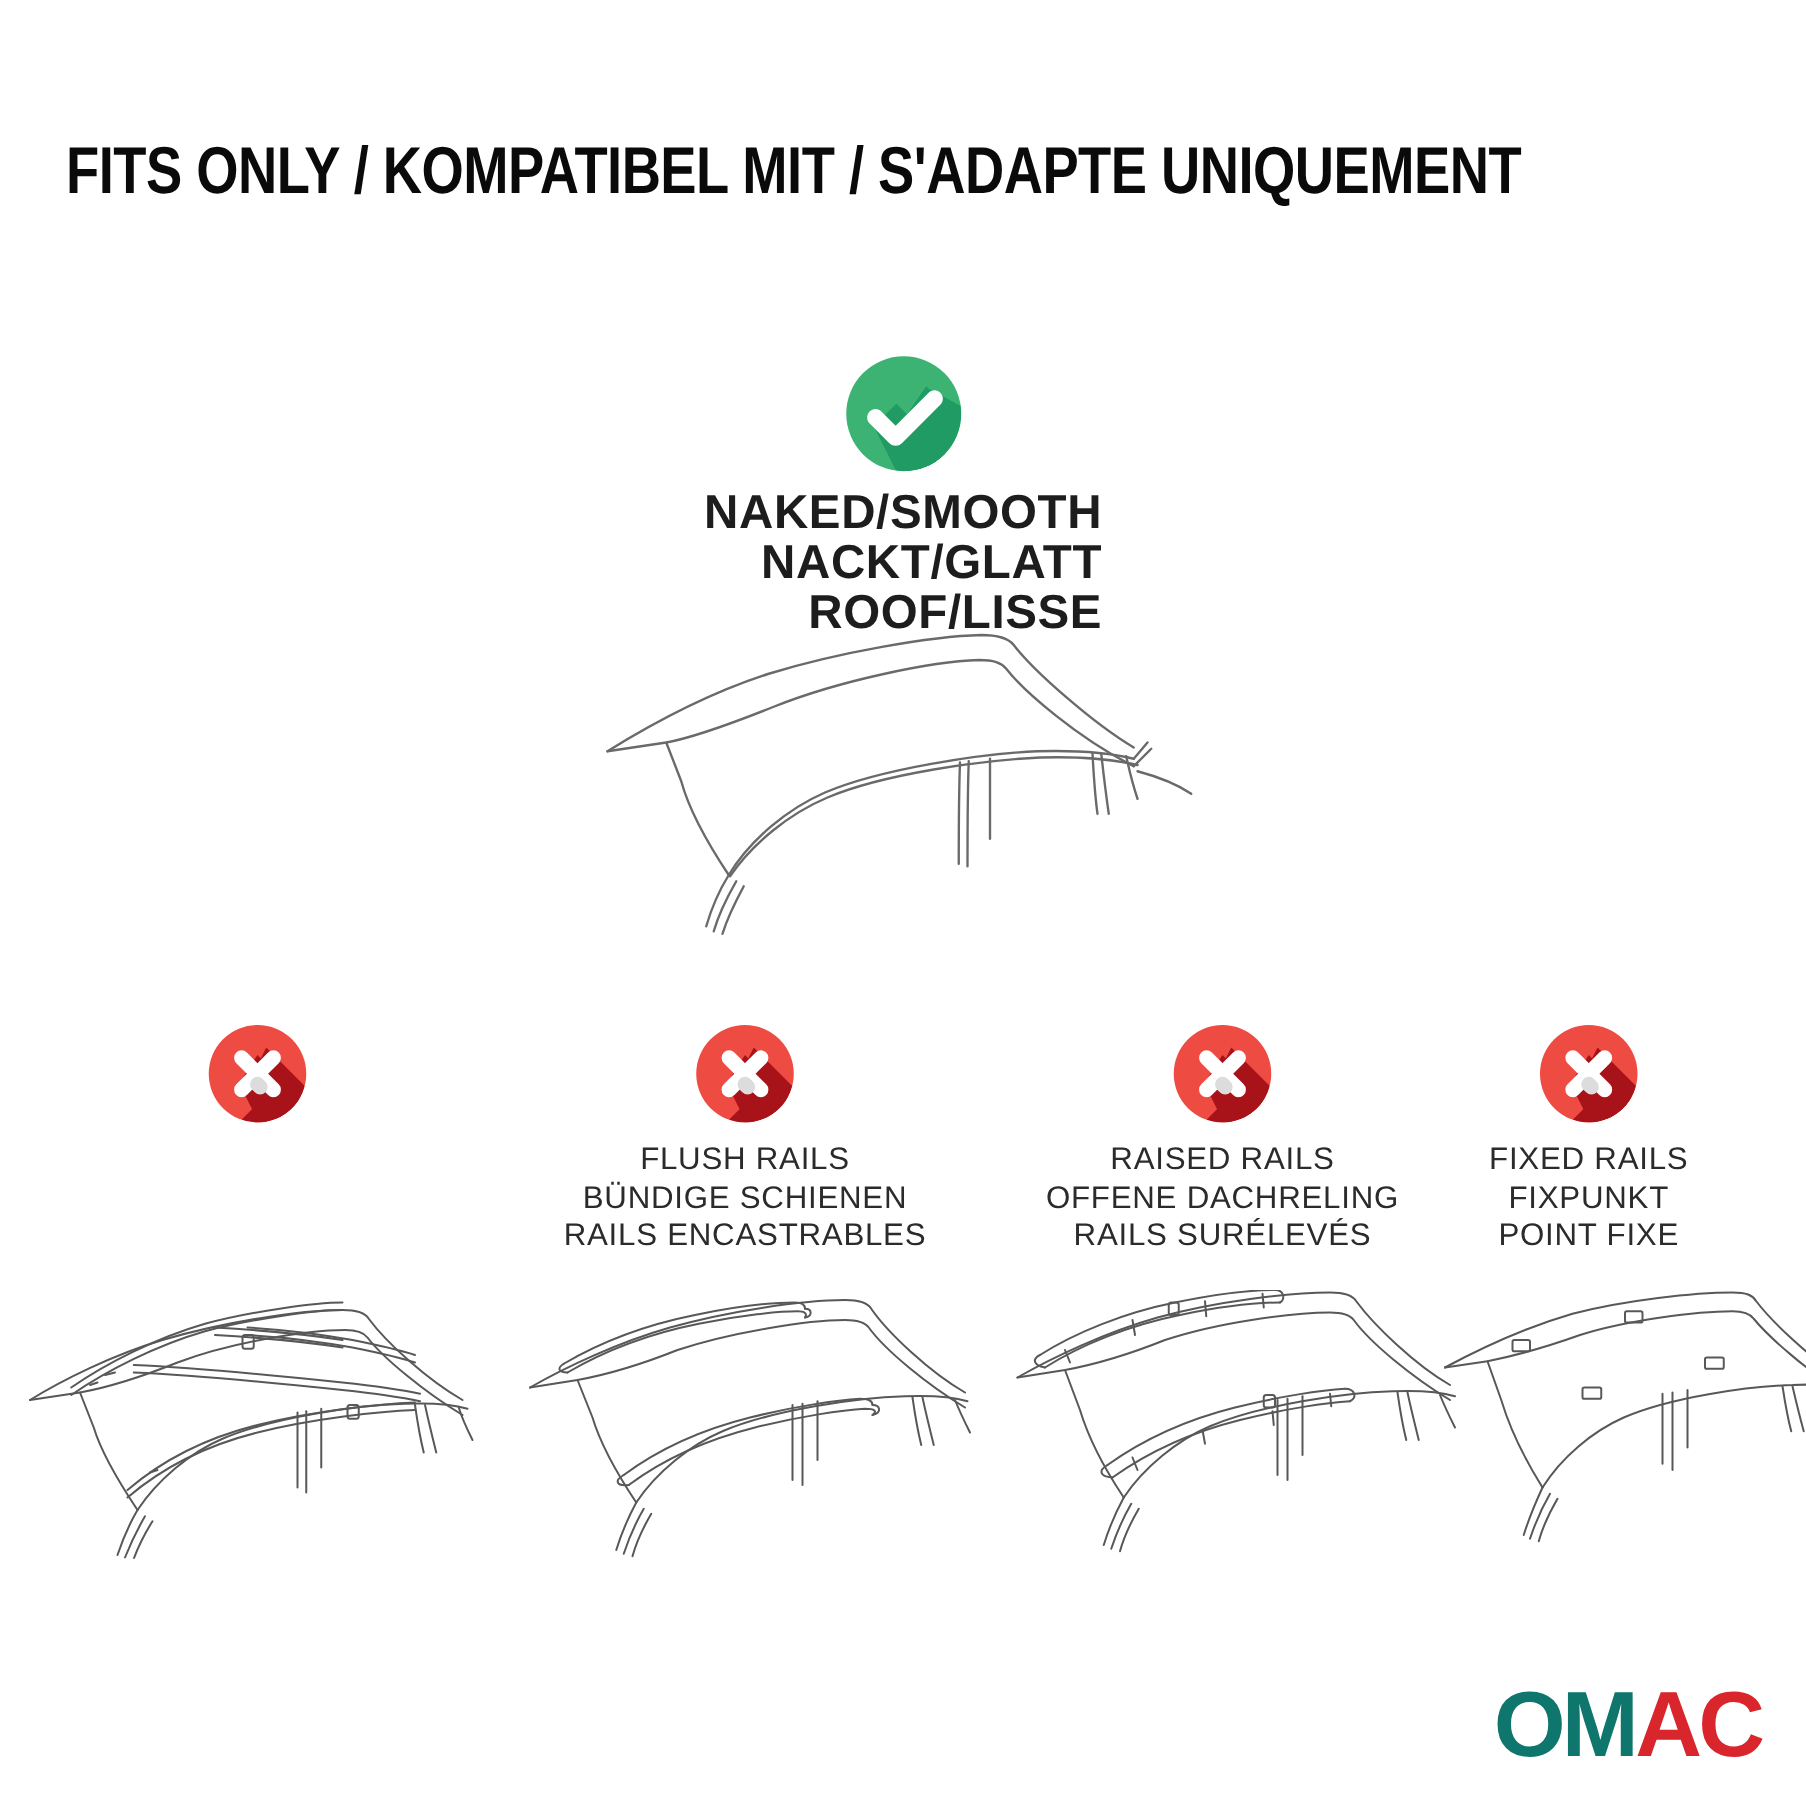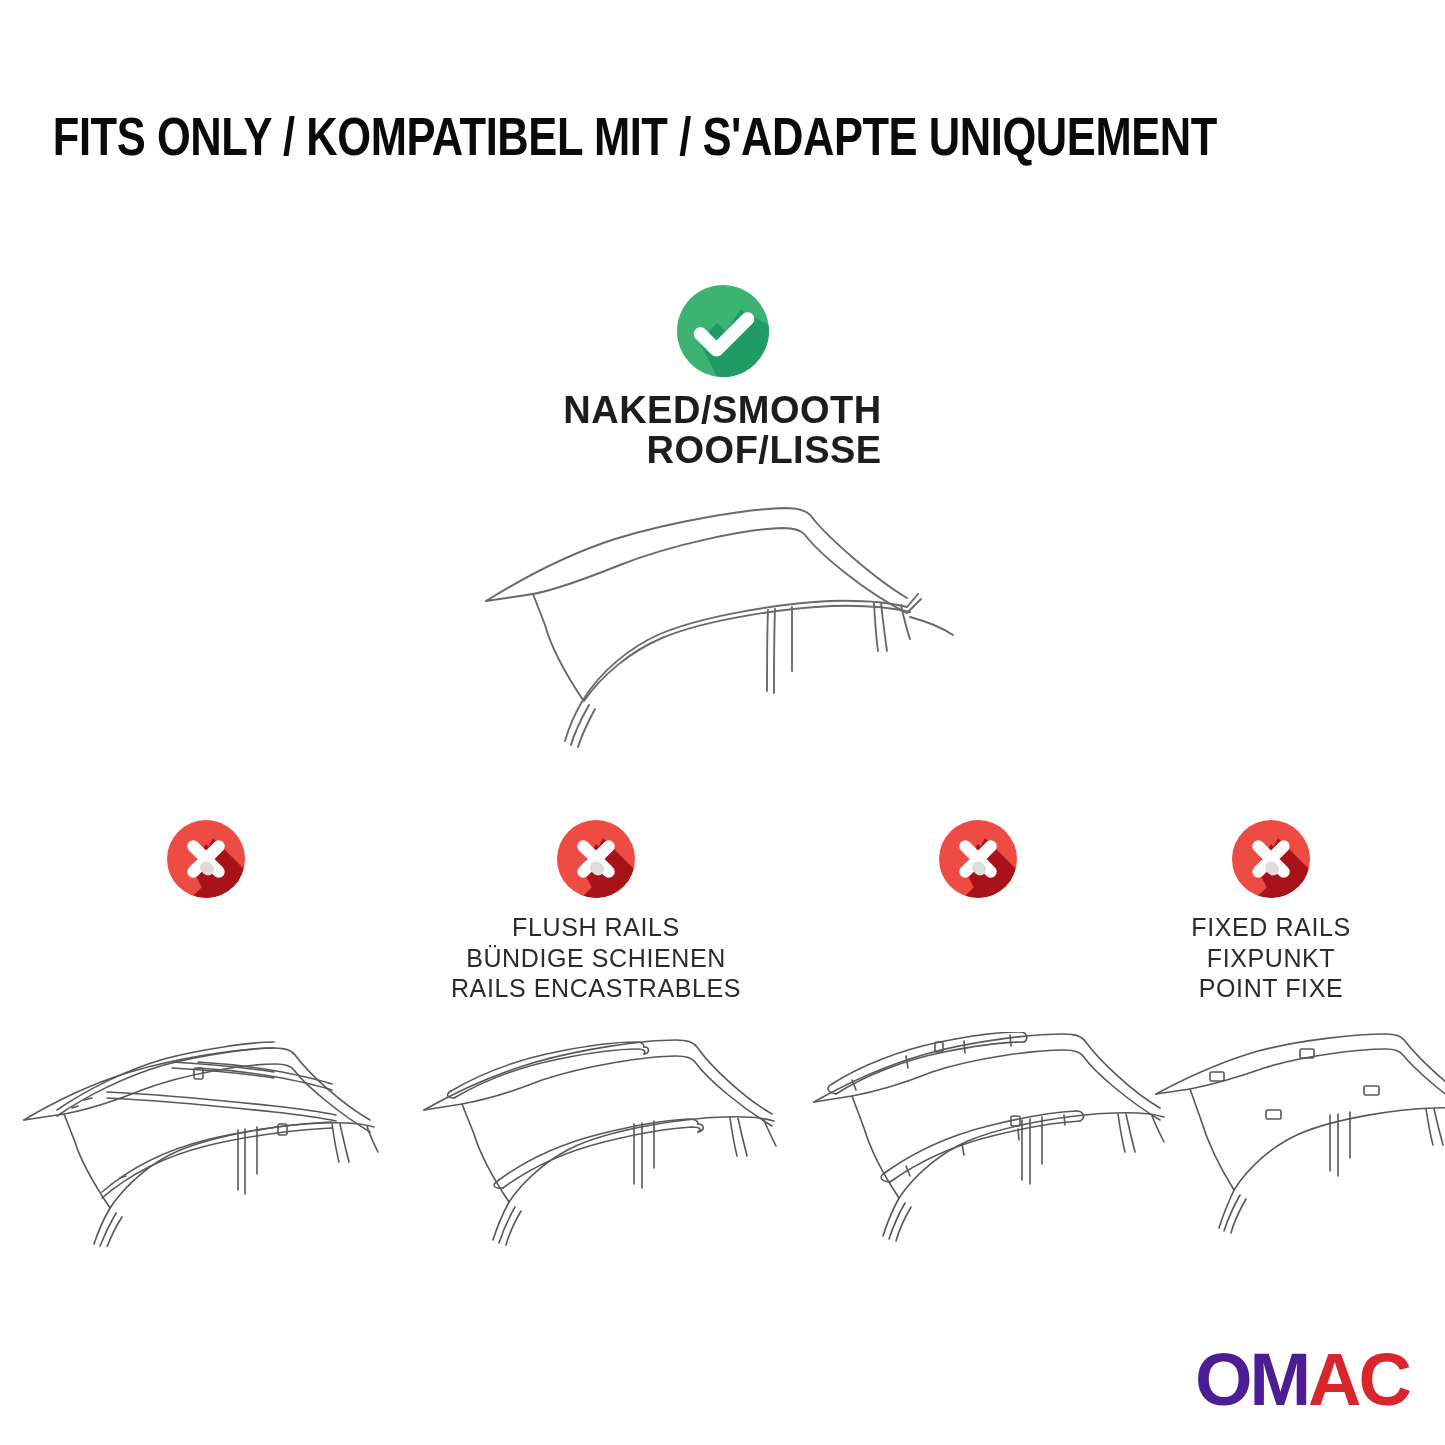--- a/index.html
+++ b/index.html
@@ -146,21 +146,21 @@
     display: flex;
     align-items: baseline;
     line-height: 1;
   }
   .logo-text {
     font-family: "Liberation Sans Narrow", "Liberation Sans", sans-serif;
     font-weight: bold;
     font-size: 74px;
     letter-spacing: -3px;
   }
-  .logo-om { color: #4c1d95; }
+  .logo-om { color: #0f766e; }
   .logo-ac { color: #d8262c; }
 </style>
 </head>
 <body>
 
 <div class="title-bar">
   <div class="title-text">FITS ONLY / KOMPATIBEL MIT / S'ADAPTE UNIQUEMENT</div>
 </div>
 
 <div class="ok-block">
@@ -178,20 +178,21 @@
         <polygon points="64,24 92,52 92,92 46,92 27,46 40,59"></polygon>
       </g>
     </svg>
     <svg class="badge-glyph" viewBox="0 0 92 92">
       <path d="M 66.5 28.5 L 39.5 55.5 L 27.5 43.5 A 6.8 6.8 0 0 0 18 53 L 34.5 69.5 A 7 7 0 0 0 44.5 69.5 L 76 38 A 6.8 6.8 0 0 0 66.5 28.5 Z" fill="#ffffff"></path>
     </svg>
   </div>
 
   <div class="ok-labels">
     <div>NAKED/SMOOTH</div>
+    <div>NACKT/GLATT</div>
     <div>ROOF/LISSE</div>
   </div>
 </div>
 
 <svg class="roof-main" viewBox="0 0 540 260">
   <g fill="none" stroke="#6a6a6a" stroke-width="1.9" stroke-linejoin="round" stroke-linecap="round">
 
     <path d="M31 106 C60 88 110 60 160 44 C215 27 290 14 330 13 C345 13 352 16 356 21
              C372 42 420 84 452 103"></path>
     <path d="M31 106 L78 99 C100 95 130 84 165 70 C215 50 290 34 328 33 C340 33 346 35 350 40
@@ -348,20 +349,25 @@
         </g>
       </svg>
       <svg class="badge-glyph" viewBox="0 0 78 78">
         <g transform="rotate(45 39 39)">
           <rect x="33" y="15" width="12" height="48" rx="6" fill="#ffffff"></rect>
           <rect x="15" y="33" width="48" height="12" rx="6" fill="#ffffff"></rect>
           <rect x="39" y="39" width="15" height="12" rx="6" fill="#dcdcdc"></rect>
         </g>
       </svg>
     </div>
+    <div class="labels">
+      <div>RAISED RAILS</div>
+      <div>OFFENE DACHRELING</div>
+      <div>RAILS SURÉLEVÉS</div>
+    </div>
     <svg class="roof-small" viewBox="0 0 388 215">
       <g fill="none" stroke="#585858" stroke-width="1.6" stroke-linejoin="round" stroke-linecap="round">
         <path d="M18 70 C46 54 88 34 130 22 C176 9 236 2 268 2 C280 2 286 4 289 9 C303 28 336 60 364 76"></path>
         <path d="M18 70 L56 64 C78 60 106 52 136 40 C178 26 238 18 268 18 C278 18 284 20 287 24 C300 42 334 70 364 88"></path>
         <path d="M56 64 L68 96 C74 116 87 142 103 166"></path>
         <path d="M103 166 C119 142 146 120 172 109 C212 92 280 82 318 81 C344 80 358 82 368 85"></path>
         <path d="M103 166 C96 179 91 191 87 204"></path>
         <path d="M109 171 C102 183 97 195 93 207"></path>
         <path d="M115 175 C108 187 103 198 100 209"></path>
 

